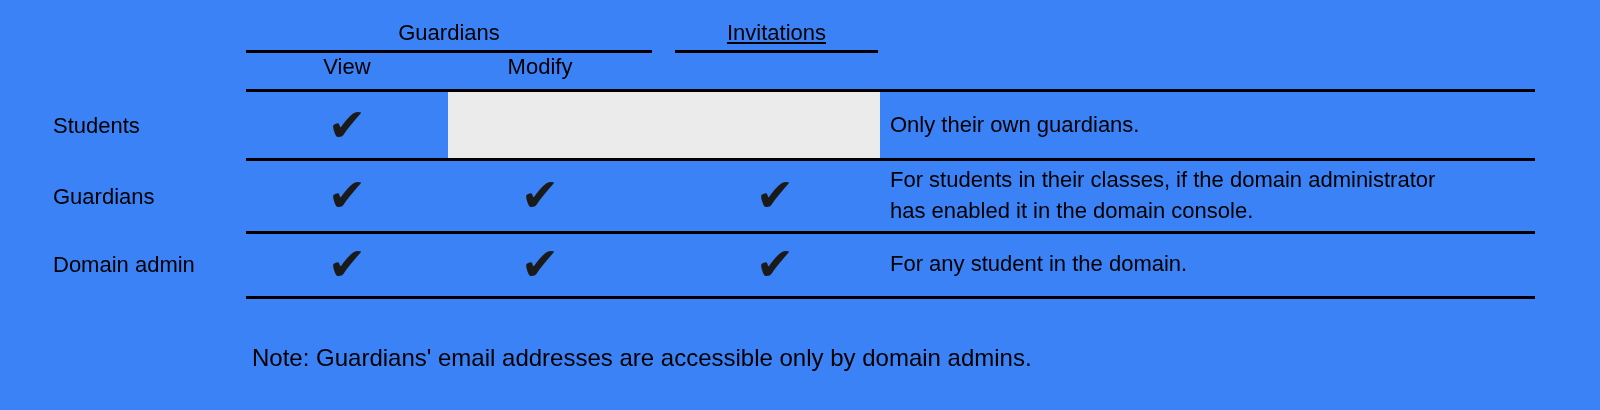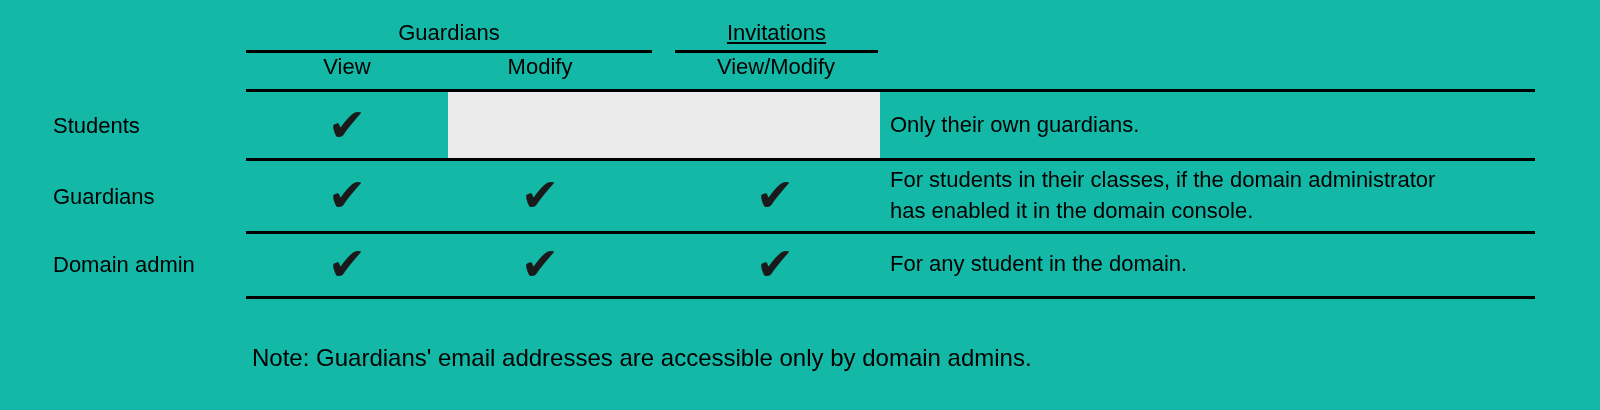--- a/index.html
+++ b/index.html
@@ -6,21 +6,21 @@
     margin: 0;
     padding: 0;
     background: #ffffff;
     font-family: "Liberation Sans", "DejaVu Sans", sans-serif;
     color: #000000;
   }
   .screen {
     position: relative;
     width: 1600px;
     height: 410px;
-    background: #14b8a6;
+    background: #3b82f6;
     overflow: hidden;
   }
   .abs { position: absolute; }
   .txt {
     font-size: 22px;
     line-height: 26px;
     color: #000000;
     white-space: nowrap;
     text-align: right;
   }
@@ -104,21 +104,20 @@
 <div class="screen">
 
   <div class="abs txt center hdr-guardians">Guardians</div>
   <div class="abs txt center hdr-invitations">Invitations</div>
 
   <div class="hline line-guardians"></div>
   <div class="hline line-invitations"></div>
 
   <div class="abs txt center sub-view">View</div>
   <div class="abs txt center sub-modify">Modify</div>
-  <div class="abs txt center sub-viewmodify">View/Modify</div>
 
   <div class="abs shade"></div>
 
   <div class="hline line-body-top"></div>
   <div class="hline line-row-1"></div>
   <div class="hline line-row-2"></div>
   <div class="hline line-row-3"></div>
 
   <div class="abs txt rowlabel-0">Students</div>
   <div class="abs txt rowlabel-1">Guardians</div>

